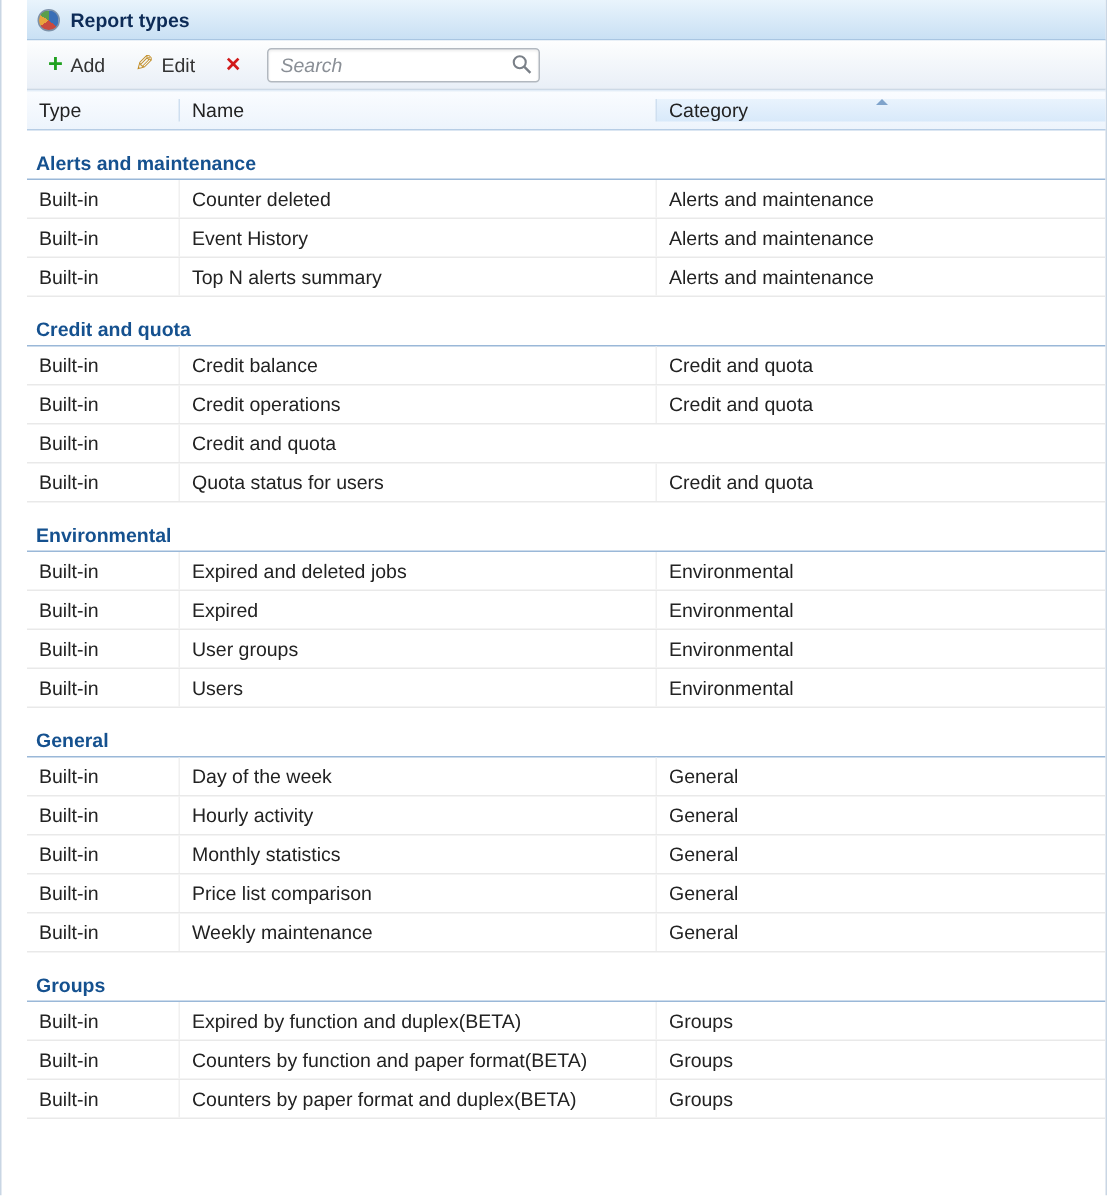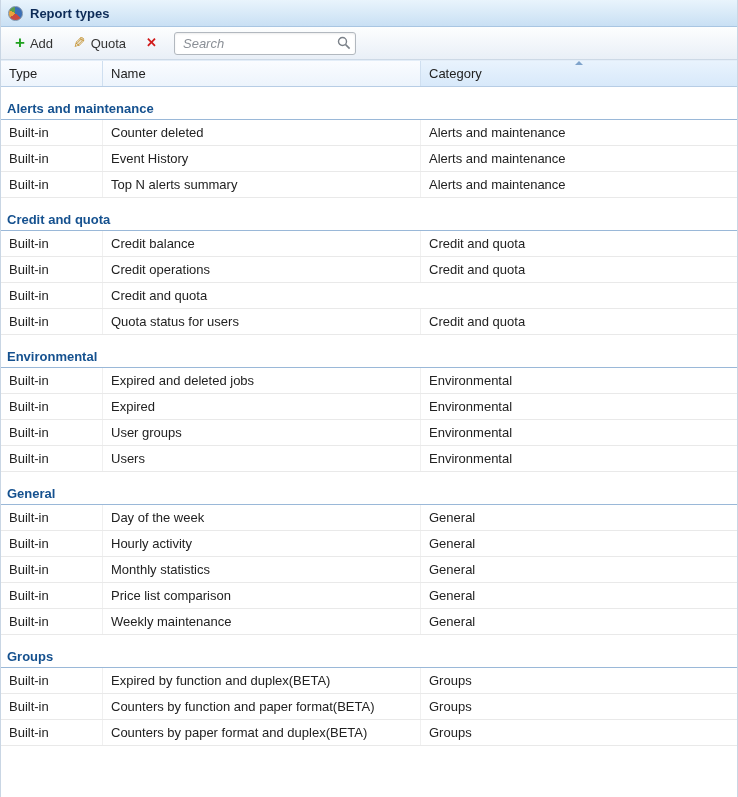--- a/index.html
+++ b/index.html
@@ -1,38 +1,38 @@
 <!DOCTYPE html>
 <html><head>
 <meta charset="utf-8">
 <style>
   * { box-sizing: border-box; margin: 0; padding: 0; }
   html,body { width: 738px; height: 797px; overflow: hidden; }
   body { font-family: "Liberation Sans", sans-serif; font-size: 13px; background: #fff; color: #222; }
 
-  .window { width: 738px; height: 797px; display: flex; flex-direction: column; border-left: 1px solid #c9d6e4; border-right: 1px solid #c9d6e4; }
+  .window { width: 738px; height: 797px; display: flex; flex-direction: column; border-left: 1px solid #c9d6e4; border-right: 1px solid #c9d6e4; padding-left: 17px; }
 
   
   .titlebar { height: 27px; flex: 0 0 27px; background: linear-gradient(#e9f4fc, #c9e0f4); border-bottom: 1px solid #a9c6e2; display: flex; align-items: center; padding: 0 7px; }
   .pie { width: 15px; height: 15px; border-radius: 50%; background: conic-gradient(#3b6fb6 0 130deg, #c94a3f 130deg 235deg, #e8a33d 235deg 300deg, #5a9e4c 300deg 360deg); border: 1px solid #7d91a8; }
   .title { font-weight: bold; color: #0d2b57; margin-left: 7px; }
 
   
   .toolbar { height: 33px; flex: 0 0 33px; background: linear-gradient(#fdfefe, #e9eff7); border-bottom: 1px solid #cdd9e6; display: flex; align-items: center; padding: 0 5px; gap: 2px; }
   .tb-btn { display: inline-flex; align-items: center; gap: 5px; padding: 3px 8px; background: transparent; border: 1px solid transparent; border-radius: 3px; font-family: "Liberation Sans", sans-serif; font-size: 13px; color: #333; cursor: pointer; }
   .ic-plus { color: #1fa11f; font-weight: bold; font-size: 17px; line-height: 14px; }
   .ic-pencil { color: #c08a20; font-size: 15px; line-height: 14px; transform: scaleX(-1); display: inline-block; }
   .ic-x { color: #d11a1a; font-weight: bold; font-size: 13px; line-height: 14px; }
   .search { margin-left: 6px; display: flex; align-items: center; width: 182px; height: 23px; background: #fff; border: 1px solid #b2b8bf; border-radius: 3px; padding: 0 4px 0 8px; box-shadow: inset 0 1px 2px rgba(0,0,0,.08); }
   .search input { flex: 1; border: none; outline: none; font-family: "Liberation Sans", sans-serif; font-size: 13px; min-width: 0; }
   .search input::placeholder { font-style: italic; color: #8a8f96; }
   .ic-mag { display: inline-flex; cursor: pointer; }
 
   
-  .grid-header { height: 27px; flex: 0 0 27px; display: flex; background: linear-gradient(#fafcff, #edf4fc); border-bottom: 1px solid #b7cde5; border-top: 1px solid #e3edf8; }
+  .grid-header { height: 27px; flex: 0 0 27px; display: flex; background: linear-gradient(#fafcff, #edf4fc); border-bottom: 1px solid #b7cde5; border-top: 1px solid #e3edf8; align-items: center; }
   .hcell { display: flex; align-items: center; padding-left: 8px; color: #222; border-right: 1px solid #cfdff0; position: relative; cursor: pointer; }
   .hcell.col-cat { background: linear-gradient(#e9f3fd, #d8e9fa); border-right: none; }
   .col-type { width: 102px; flex: 0 0 102px; }
   .col-name { width: 318px; flex: 0 0 318px; }
   .col-cat  { flex: 1; }
   .sort-arrow { position: absolute; top: 0px; left: 50%; transform: translateX(-50%); width: 0; height: 0; border-left: 4px solid transparent; border-right: 4px solid transparent; border-bottom: 4px solid #7fa3cb; }
 
   
   .grid-body { flex: 1; overflow: hidden; }
   .group-header { padding: 14px 0 3px 6px; font-weight: bold; color: #15518f; border-bottom: 1px solid #9ab8d8; }
@@ -50,21 +50,21 @@
     <span class="title">Report types</span>
   </div>
 
   <div class="toolbar">
     <button class="tb-btn">
       <span class="ic-plus">+</span>
       <span>Add</span>
     </button>
     <button class="tb-btn">
       <span class="ic-pencil">✎</span>
-      <span>Quota</span>
+      <span>Edit</span>
     </button>
     <button class="tb-btn">
       <span class="ic-x">✕</span>
     </button>
     <div class="search">
       <input type="text" placeholder="Search" style="">
       <span class="ic-mag">
         <svg width="14" height="14" viewBox="0 0 14 14">
           <circle cx="5.5" cy="5.5" r="4" fill="none" stroke="#7a8088" stroke-width="1.4"></circle>
           <line x1="8.6" y1="8.6" x2="12.6" y2="12.6" stroke="#7a8088" stroke-width="1.6"></line>

